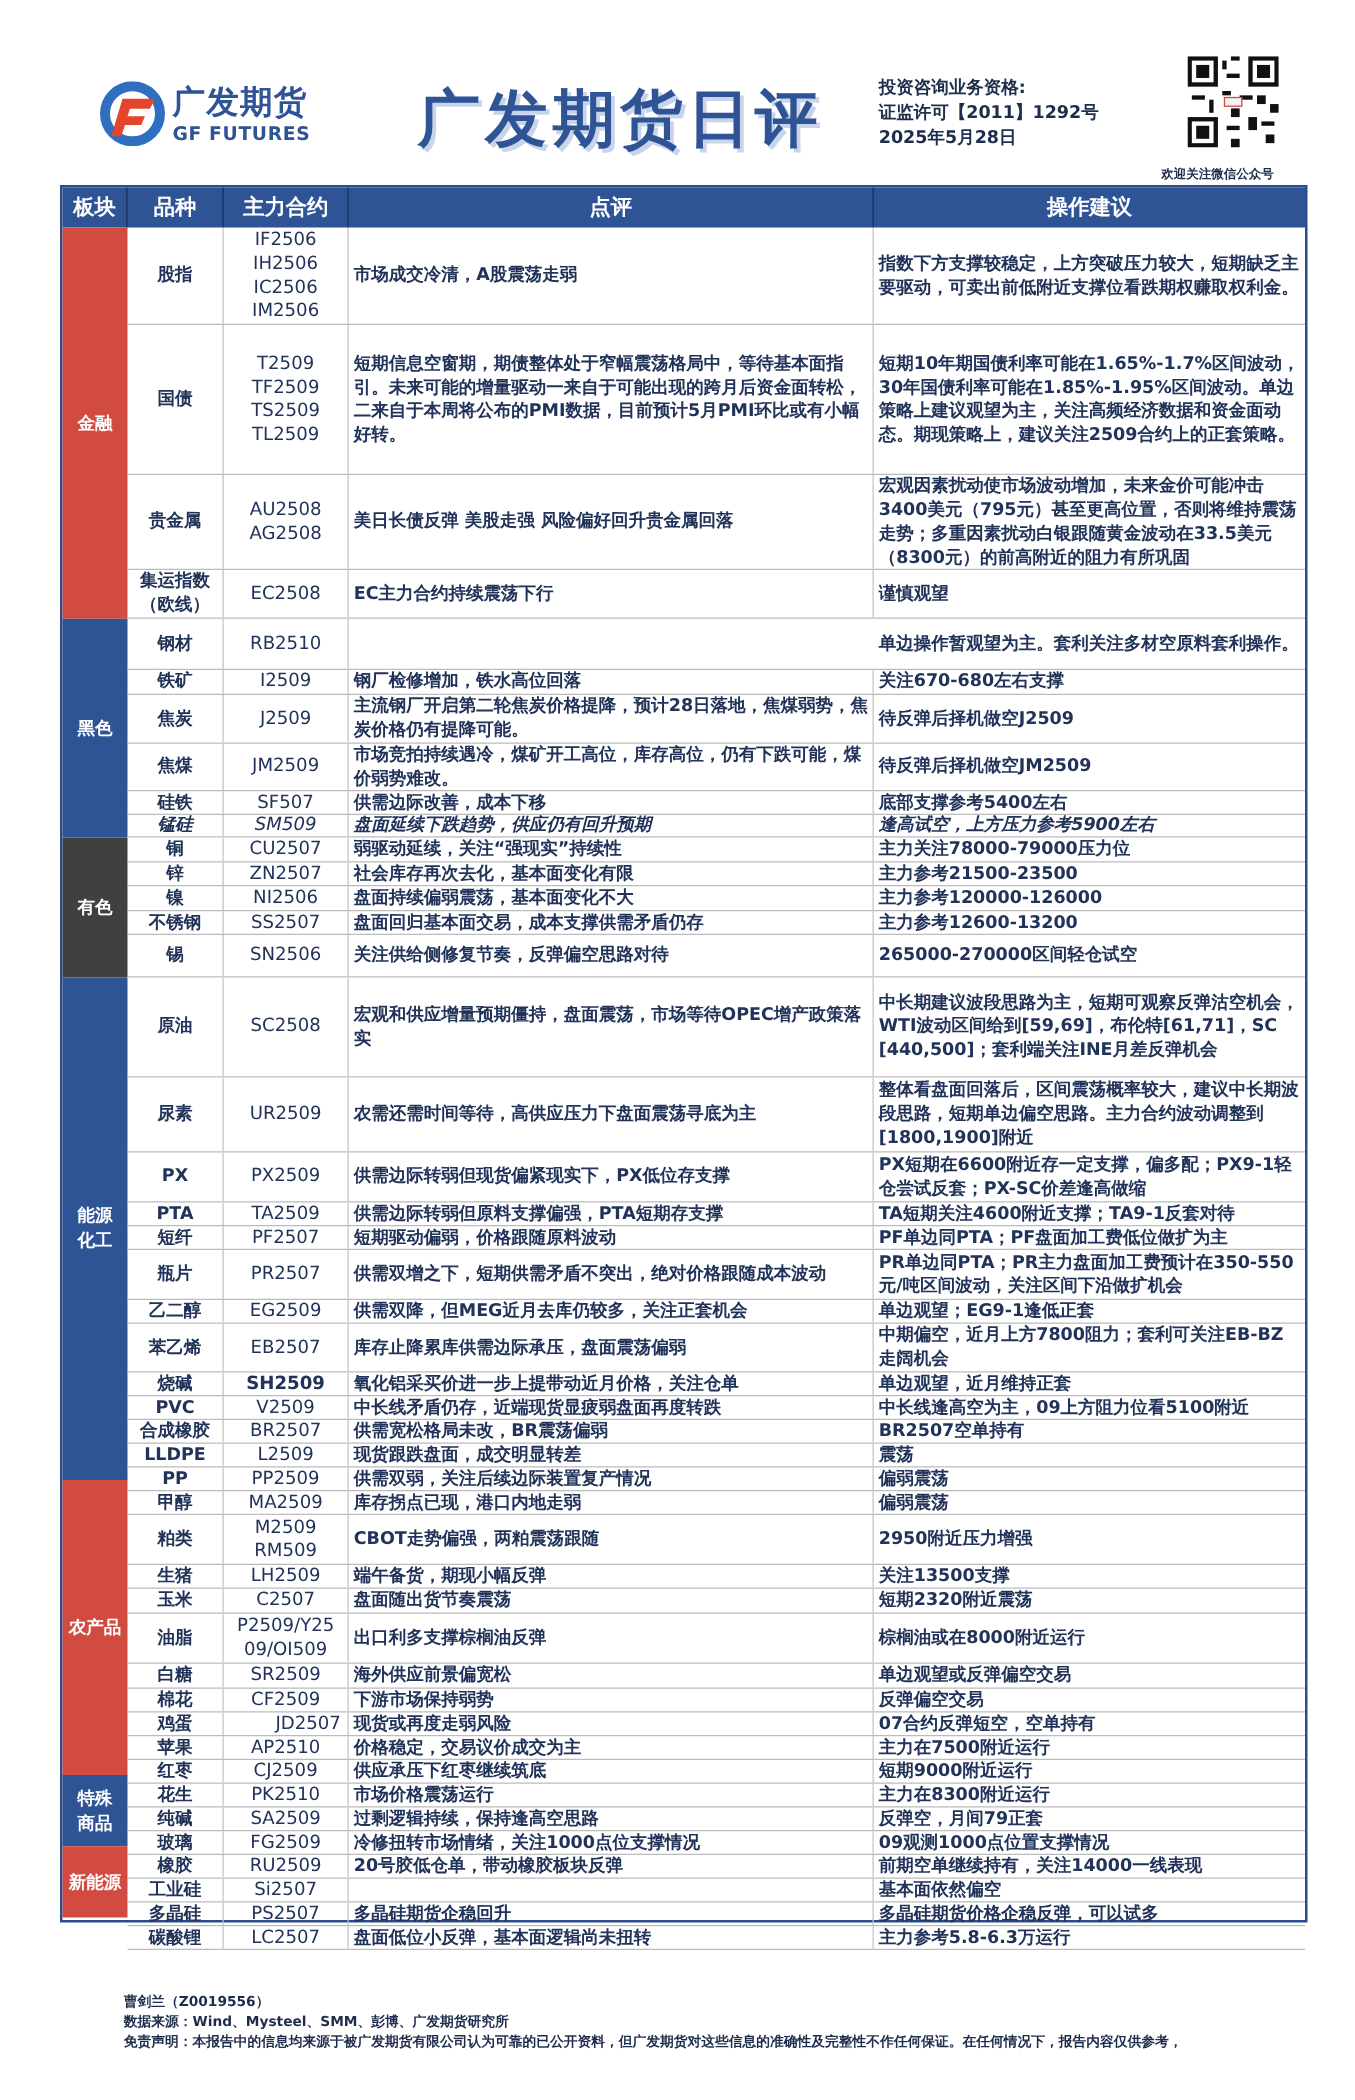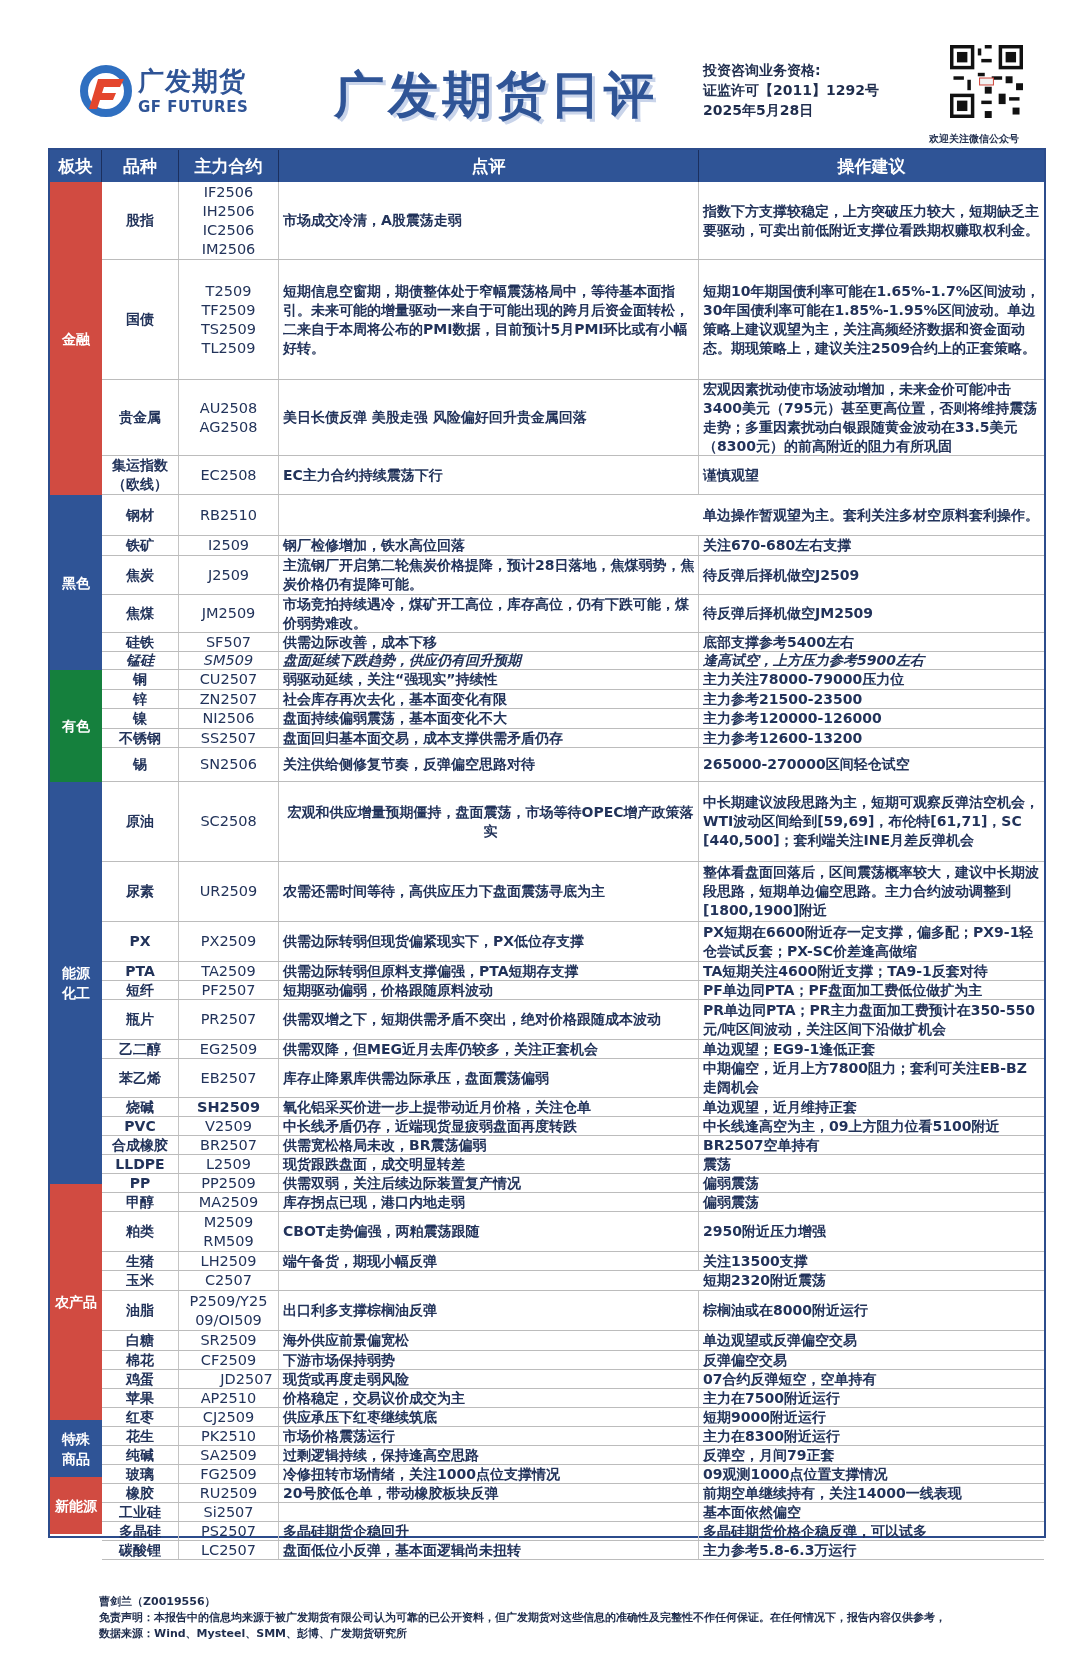--- a/index.html
+++ b/index.html
@@ -91,21 +91,21 @@
     <div style="left:229px;width:420px;">点评</div>
     <div style="left:649px;width:345px;border-right:none;">操作建议</div>
   </div>
   <div class="body" id="tbody">
       <div class="sector" style="top: 0px; height: 313px; background: rgb(209, 75, 65);">
         <span style="display: inline-block; width: 48px;">金融</span>
       </div>
       <div class="sector" style="top: 313px; height: 175px; background: rgb(47, 84, 150);">
         <span style="display: inline-block; width: 48px;">黑色</span>
       </div>
-      <div class="sector" style="top: 488px; height: 112px; background: #15803d;">
+      <div class="sector" style="top: 488px; height: 112px; background: #404040;">
         <span style="display: inline-block; width: 48px;">有色</span>
       </div>
       <div class="sector" style="top: 600px; height: 402px; background: rgb(47, 84, 150);">
         <span style="display: inline-block; width: 32px;">能源化工</span>
       </div>
       <div class="sector" style="top: 1002px; height: 236px; background: rgb(209, 75, 65);">
         <span style="display: inline-block; width: 48px;">农产品</span>
       </div>
       <div class="sector" style="top: 1238px; height: 57px; background: rgb(47, 84, 150);">
         <span style="display: inline-block; width: 32px;">特殊商品</span>
@@ -328,21 +328,21 @@
         </div>
       </div>
       <div class="row" style="top: 600px; height: 80px;">
         <div class="c-name">
           <span style="white-space: pre-line;">原油</span>
         </div>
         <div class="c-code">
           <span style="white-space: pre-line;">SC2508</span>
         </div>
         <div class="c-cmt">
-          <span style="white-space: pre-line; text-align: center;">宏观和供应增量预期僵持，盘面震荡，市场等待OPEC增产政策落实</span>
+          <span style="white-space: pre-line;">宏观和供应增量预期僵持，盘面震荡，市场等待OPEC增产政策落实</span>
         </div>
         <div class="c-adv">
           <span style="white-space: pre-line;">中长期建议波段思路为主，短期可观察反弹沽空机会，WTI波动区间给到[59,69]，布伦特[61,71]，SC [440,500]；套利端关注INE月差反弹机会</span>
         </div>
       </div>
       <div class="row" style="top: 680px; height: 60px;">
         <div class="c-name">
           <span style="white-space: pre-line;">尿素</span>
         </div>
         <div class="c-code">
@@ -551,20 +551,23 @@
         <div class="c-adv">
           <span style="white-space: pre-line;">关注13500支撑</span>
         </div>
       </div>
       <div class="row" style="top: 1089px; height: 20px;">
         <div class="c-name">
           <span style="white-space: pre-line;">玉米</span>
         </div>
         <div class="c-code">
           <span style="white-space: pre-line;">C2507</span>
+        </div>
+        <div class="c-cmt">
+          <span style="white-space: pre-line;">盘面随出货节奏震荡</span>
         </div>
         <div class="c-adv">
           <span style="white-space: pre-line;">短期2320附近震荡</span>
         </div>
       </div>
       <div class="row" style="top: 1109px; height: 40px;">
         <div class="c-name">
           <span style="white-space: pre-line;">油脂</span>
         </div>
         <div class="c-code">
@@ -744,15 +747,15 @@
         </div>
         <div class="c-adv">
           <span style="white-space: pre-line;">主力参考5.8-6.3万运行</span>
         </div>
       </div>
     </div>
 </div>
 
 <div class="footer">
   <div>曹剑兰（Z0019556）</div>
+  <div>数据来源：Wind、Mysteel、SMM、彭博、广发期货研究所</div>
   <div>免责声明：本报告中的信息均来源于被广发期货有限公司认为可靠的已公开资料，但广发期货对这些信息的准确性及完整性不作任何保证。在任何情况下，报告内容仅供参考，</div>
-  <div>数据来源：Wind、Mysteel、SMM、彭博、广发期货研究所</div>
 </div>
 
 </body></html>

